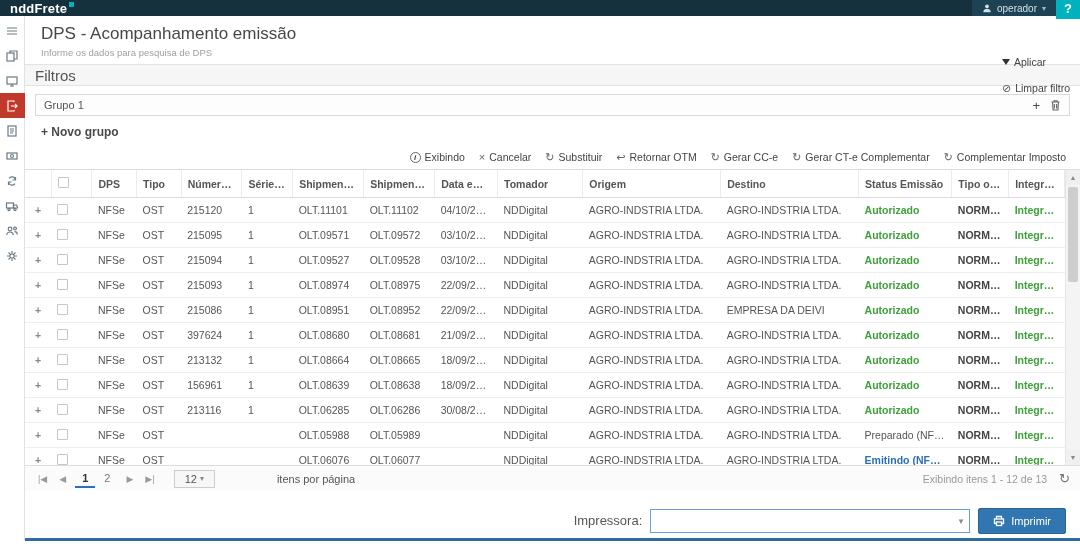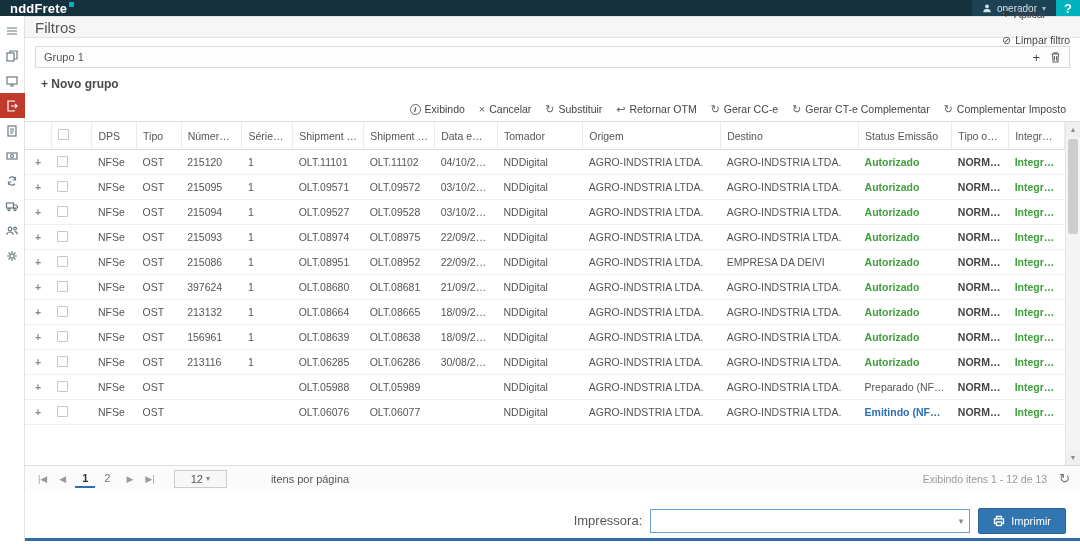--- a/index.html
+++ b/index.html
@@ -61,21 +61,21 @@
     cursor:pointer; display:flex; align-items:center; gap:4px; }
   .a-icon { color:#666; font-size:11px; line-height:1; }
   .icon-circle { width:11px; height:11px; border:1px solid #666; border-radius:50%; font-size:8px;
     display:inline-flex; align-items:center; justify-content:center; font-style:italic;
     font-weight:bold; }
 
   
   .table-wrap { flex:1; position:relative; border-top:1px solid #ddd; overflow:hidden; }
   .table-inner { position:absolute; left:0; right:15px; top:0; bottom:0; overflow:hidden; }
   table { border-collapse:collapse; table-layout:fixed; width:100%; }
-  thead th { font-size:10.5px; color:#555; font-weight:normal; text-align:left; padding:7px 6px;
+  thead th { font-size:10.5px; color:#555; font-weight:bold; text-align:left; padding:7px 6px;
     border-right:1px solid #ececec; border-bottom:1px solid #ddd; white-space:nowrap;
     overflow:hidden; text-overflow:ellipsis; background:#fff; cursor:pointer; }
   th.th-expand, th.th-check { cursor:default; }
   tbody td { font-size:10.5px; color:#555; padding:0 6px; height:25px;
     border-bottom:1px solid #efefef; white-space:nowrap; overflow:hidden;
     text-overflow:ellipsis; }
   .td-expand { color:#888; font-weight:bold; text-align:center; cursor:pointer; }
   .checkbox { width:11px; height:11px; border:1px solid #c6c6c6; background:#fff; display:inline-block;
     border-radius:1px; cursor:pointer; }
   .c-oper { color:#444; font-weight:bold; }
@@ -97,23 +97,23 @@
   .pagination { height:26px; background:#fbfbfb; border-top:1px solid #ddd; display:flex;
     align-items:center; justify-content:space-between; padding:0 10px; }
   .pg-left { display:flex; align-items:center; gap:6px; }
   .pg-arrow { background:none; border:none; color:#9a9a9a; font-size:9px; cursor:pointer;
     font-family:inherit; padding:2px 3px; }
   .pg-pages { display:flex; gap:2px; }
   .pg-page { background:none; border:none; border-bottom:2px solid transparent; font-family:inherit;
     font-size:11px; color:#777; padding:3px 7px 2px; cursor:pointer; }
   .pg-page.active { color:#333; font-weight:bold; border-bottom-color:#2d6fb7; }
   .pg-size { display:flex; align-items:center; gap:3px; border:1px solid #ccc; background:#f7f7f7;
-    padding:2px 16px; margin-left:10px; cursor:pointer; color:#555; }
+    padding:2px 10px; margin-left:10px; cursor:pointer; color:#555; }
   .pg-size .caret { font-size:8px; color:#888; }
-  .pg-size-label { color:#555; margin-left:6px;padding-left:32px; }
+  .pg-size-label { color:#555; margin-left:24px;padding-left:32px; }
   .pg-right { display:flex; align-items:center; gap:12px; }
   .pg-summary { color:#999; font-size:10.5px; }
   .pg-refresh { background:none; border:none; color:#777; font-size:13px; cursor:pointer;
     font-family:inherit; line-height:1; }
 
   
   .printer-bar { height:50px; display:flex; align-items:center; justify-content:flex-end;
     gap:8px; padding:12px 14px 0; border-bottom:3px solid #2e6da4; }
   .printer-label { color:#555; font-size:13px; }
   .printer-select { width:320px; height:24px; border:1px solid #66a1d8; background:#fff;
@@ -206,20 +206,24 @@
     </div>
     <div class="side-item">
       <svg width="14" height="14" viewBox="0 0 14 14">
           <circle cx="7" cy="7" r="2.2"></circle>
           <path d="M7 2v2M7 10v2M2 7h2M10 7h2M3.5 3.5l1.4 1.4M9.1 9.1l1.4 1.4M10.5 3.5L9.1 4.9M4.9 9.1l-1.4 1.4"></path>
         </svg>
     </div>
   </aside>
 
   <main>
+    <div class="title-block">
+      <h1>DPS - Acompanhamento emissão</h1>
+      <div class="subtitle">Informe os dados para pesquisa de DPS</div>
+    </div>
 
     <div class="filters-bar">
       <span class="filters-title">Filtros</span>
       <div class="filters-actions">
         <button class="flt-btn">
           <span class="funnel"></span>
           <span>Aplicar</span>
         </button>
         <button class="flt-btn">
           <span class="slash-icon">⊘</span>

